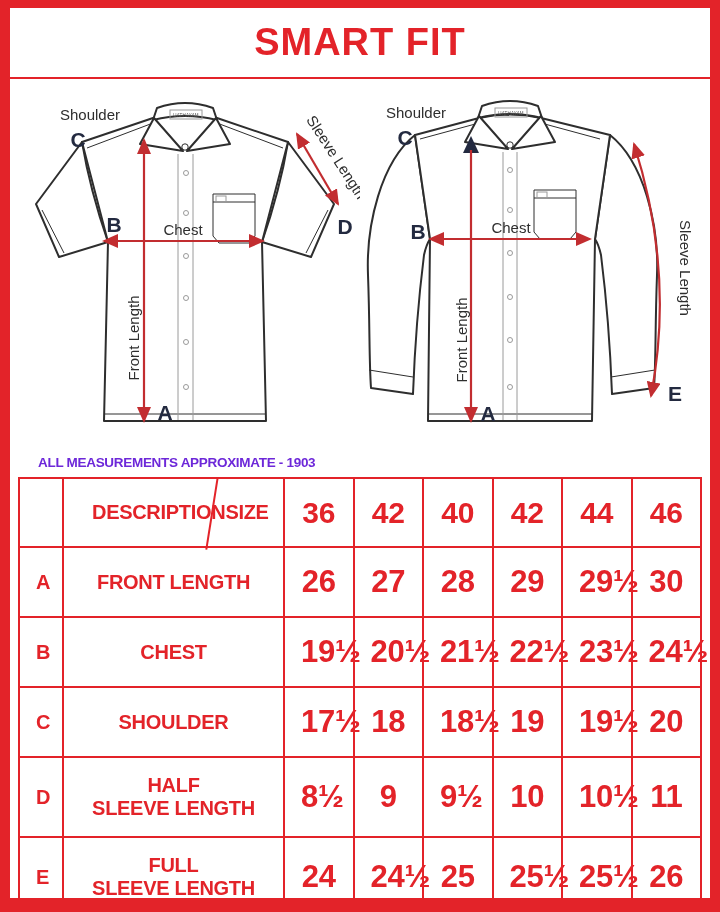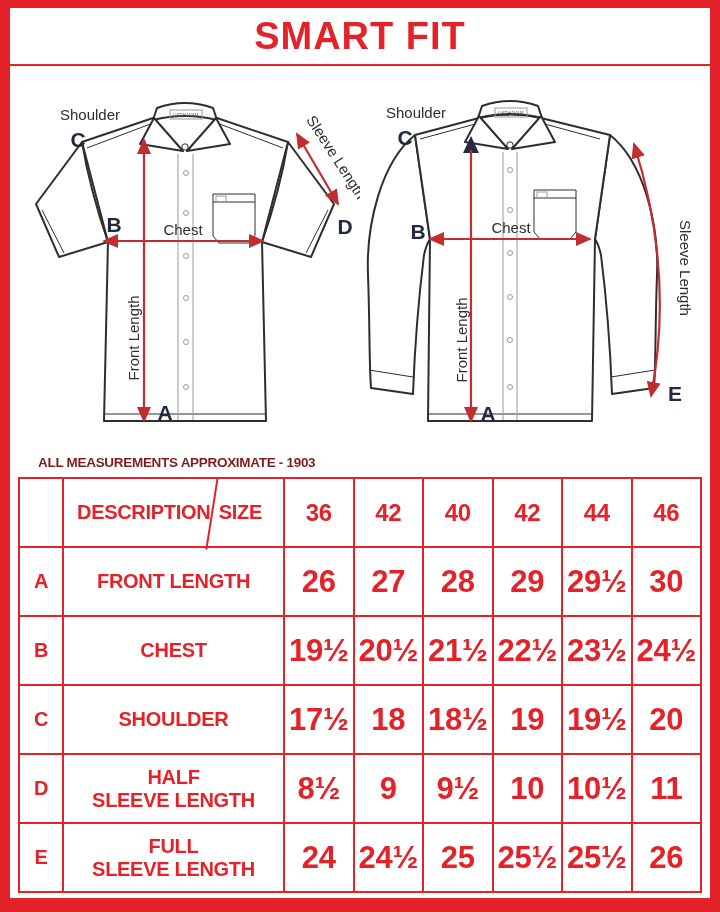--- a/index.html
+++ b/index.html
@@ -6,59 +6,59 @@
   html,body { margin:0; padding:0; background:#ffffff; }
   .page {
     position:relative; width:720px; height:912px;
     border-style:solid; border-color:#e32329;
     border-width:8px 10px 14px 10px;
     background:#ffffff; overflow:hidden;
     font-family:"Liberation Sans", sans-serif;
   }
   
   .title-bar {
-    position:absolute; left:0; top:0; width:700px; height:58px;
+    position:absolute; left:0; top:0; width:700px; height:71px;
     border-bottom:2px solid #e32329;
     display:flex; align-items:center; justify-content:center;
   }
   .title-text { font-size:38px; font-weight:bold; color:#e32329; letter-spacing:1px; }
   
   .shirt-left  { position:absolute; left:10px;  top:82px; }
   .shirt-right { position:absolute; left:350px; top:82px; }
   svg text { font-family:"Liberation Sans", sans-serif; }
   .lbl   { font-size:15px; fill:#2e2e2e; }
   .ltr   { font-size:21px; font-weight:bold; fill:#232a40; }
   .brand { font-size:4.5px; fill:#555; letter-spacing:0.2px; }
   .outline { fill:#ffffff; stroke:#2e2e2e; stroke-width:2; stroke-linejoin:round; }
   .detail  { fill:none; stroke:#2e2e2e; stroke-width:1; }
   .soft    { fill:none; stroke:#9a9a9a; stroke-width:1; }
   .arrow   { fill:none; stroke:#c22d30; stroke-width:2.2; }
   
   .notes {
     position:absolute; top:447px; left:28px; right:12px;
     display:flex; justify-content:space-between;
-    color:#7f1d1d; font-weight:bold; font-size:13.5px; letter-spacing:-0.3px;
+    color:#6d28d9; font-weight:bold; font-size:13.5px; letter-spacing:-0.3px;
   }
   
   .size-table {
     position:absolute; left:8px; top:469px; width:684px;
     border-collapse:collapse; table-layout:fixed;
   }
   .size-table col.c-letter { width:44px; }
   .size-table col.c-desc   { width:221px; }
   .size-table td {
     border:2px solid #e32329; text-align:center; vertical-align:middle;
-    color:#e32329; font-weight:bold; padding:1px; letter-spacing:-0.3px;
+    color:#e32329; font-weight:bold; padding:16px; letter-spacing:-0.3px;
   }
   .size-table tr { height:69px; }
   .letter    { font-size:20px; }
   .desc      { font-size:20px; line-height:1.15; }
   .desc-line { display:block; }
   .val       { font-size:31px; }
-  .size-head { font-size:24px; }
+  .size-head { font-size:30px; }
   .desc-head { position:relative; }
   .desc-head-inner {
     display:flex; align-items:center; justify-content:space-between;
     padding:0 20px 0 12px; height:100%; font-size:20px;
   }
   .slash {
     position:absolute; left:67%; top:-2px; height:73px; width:2px;
     background:#e32329; transform:rotate(9deg);
   }
 </style>

